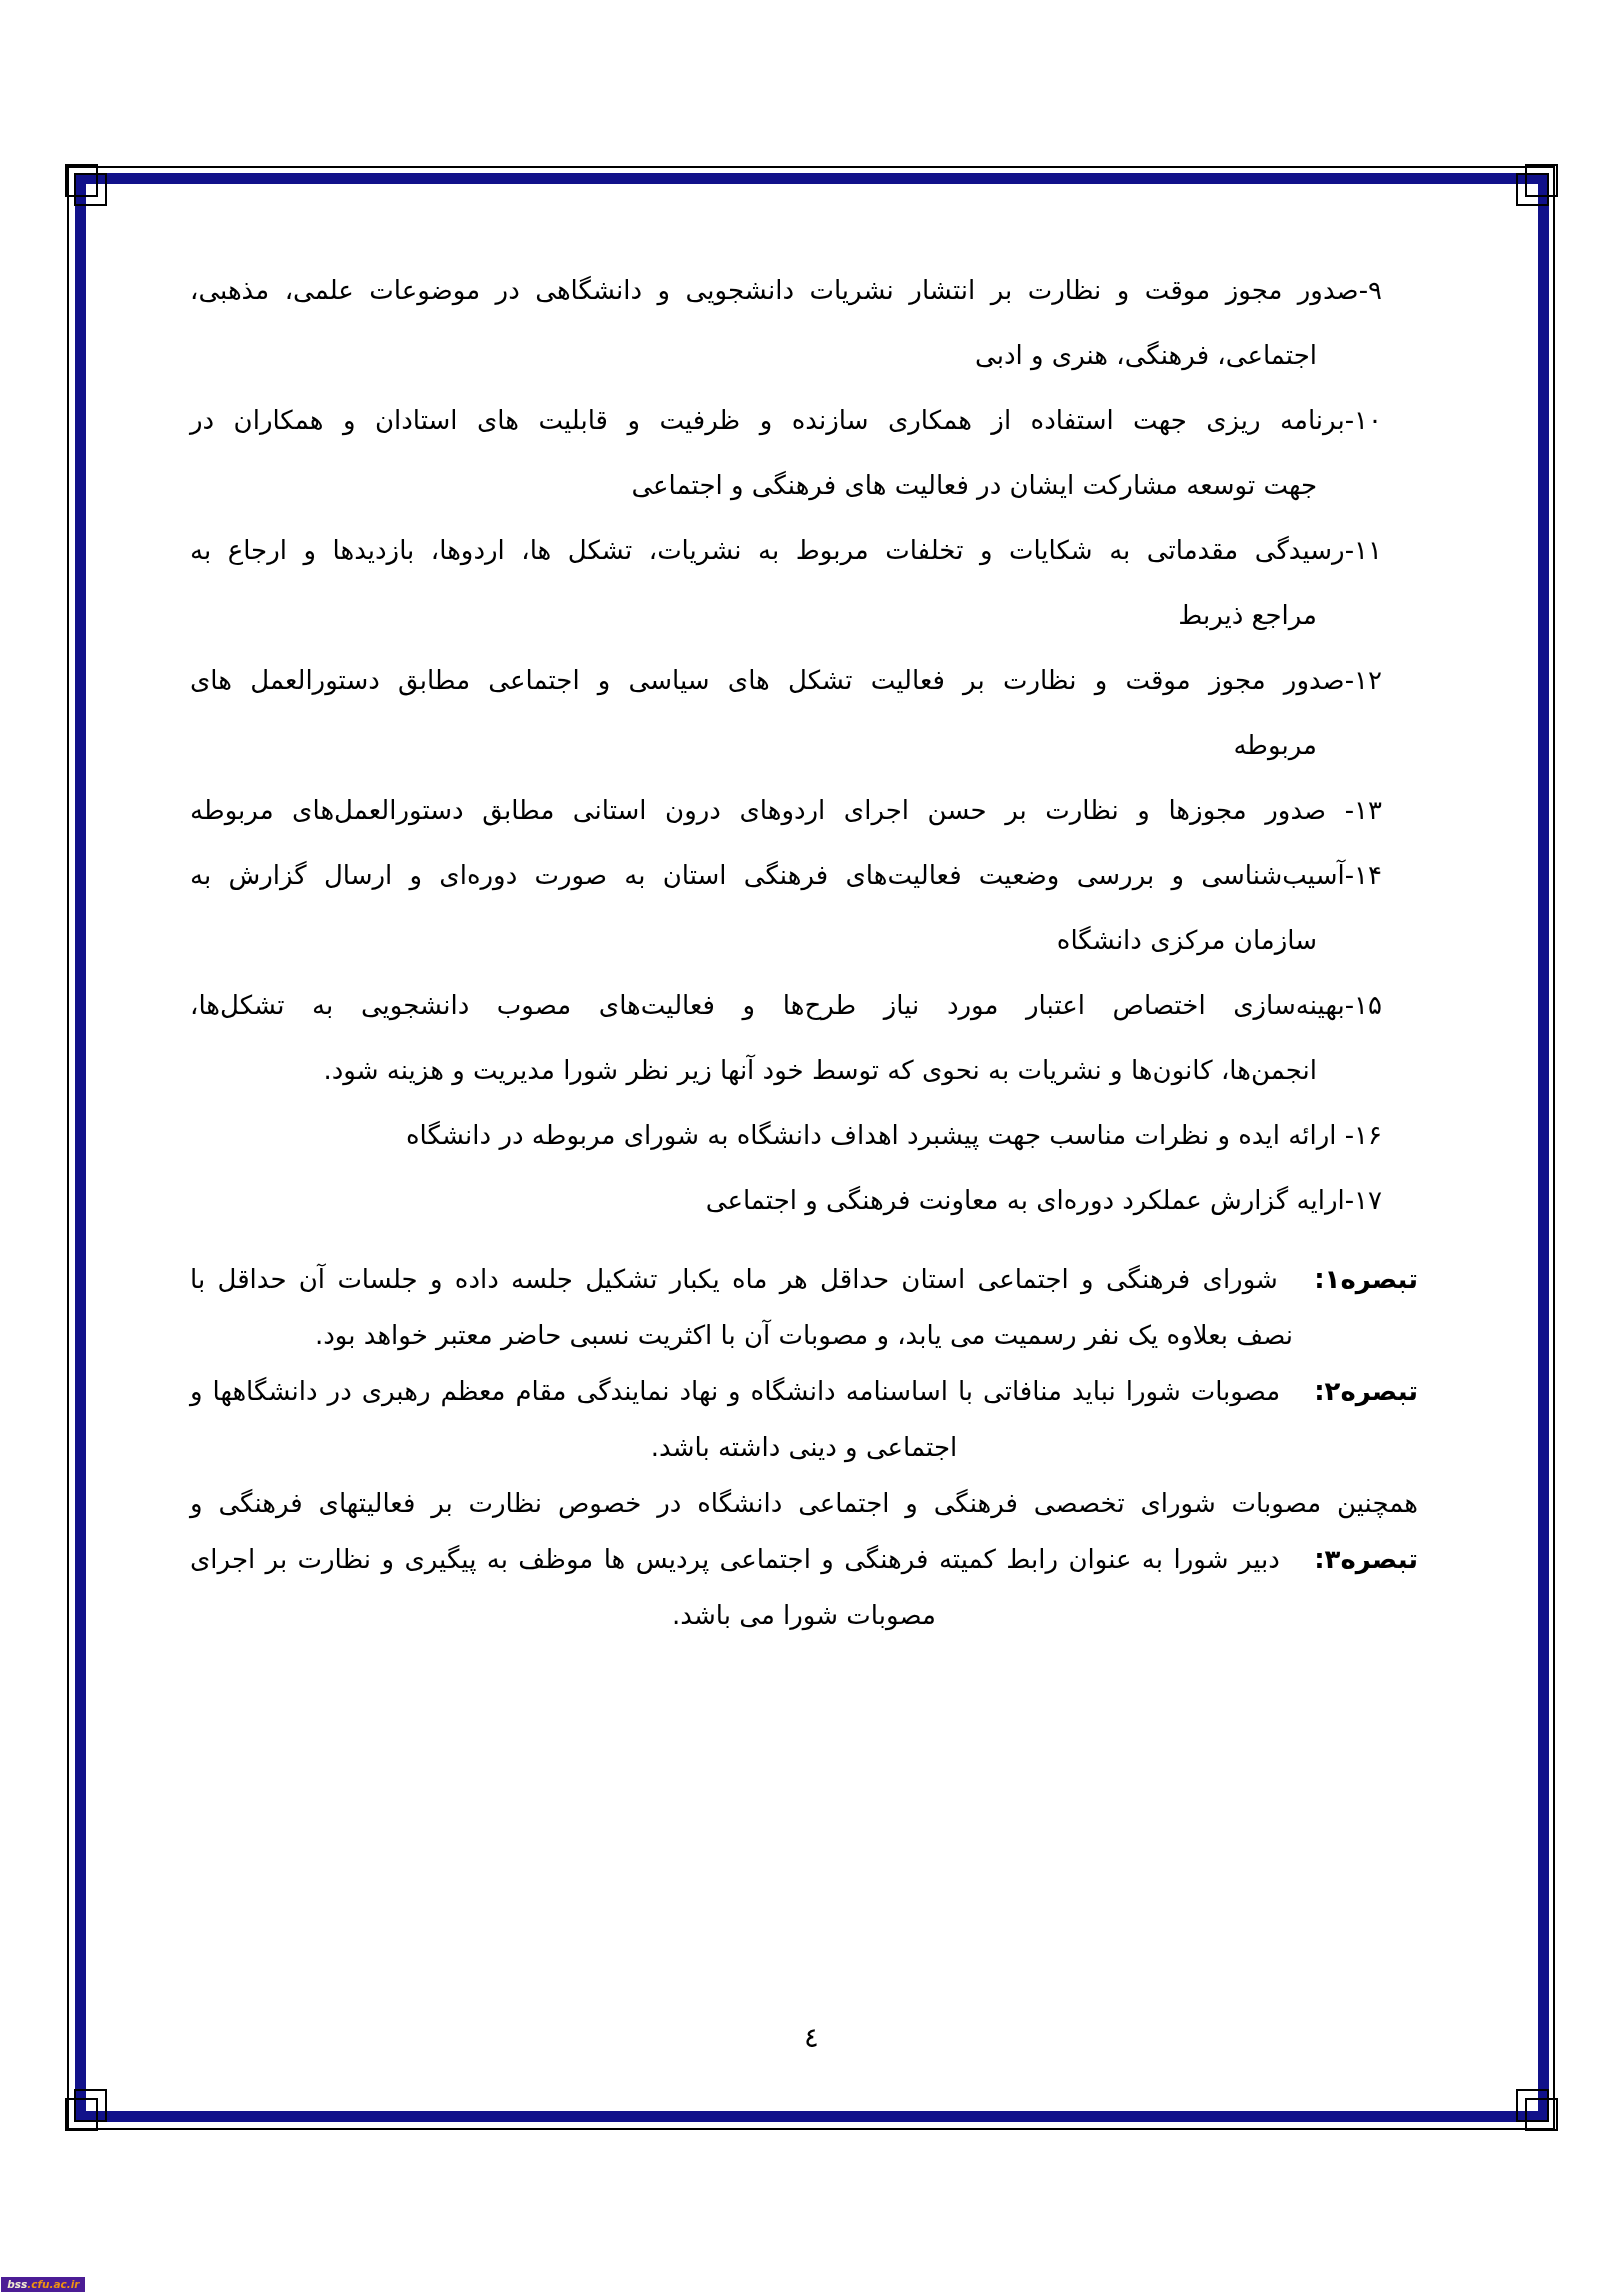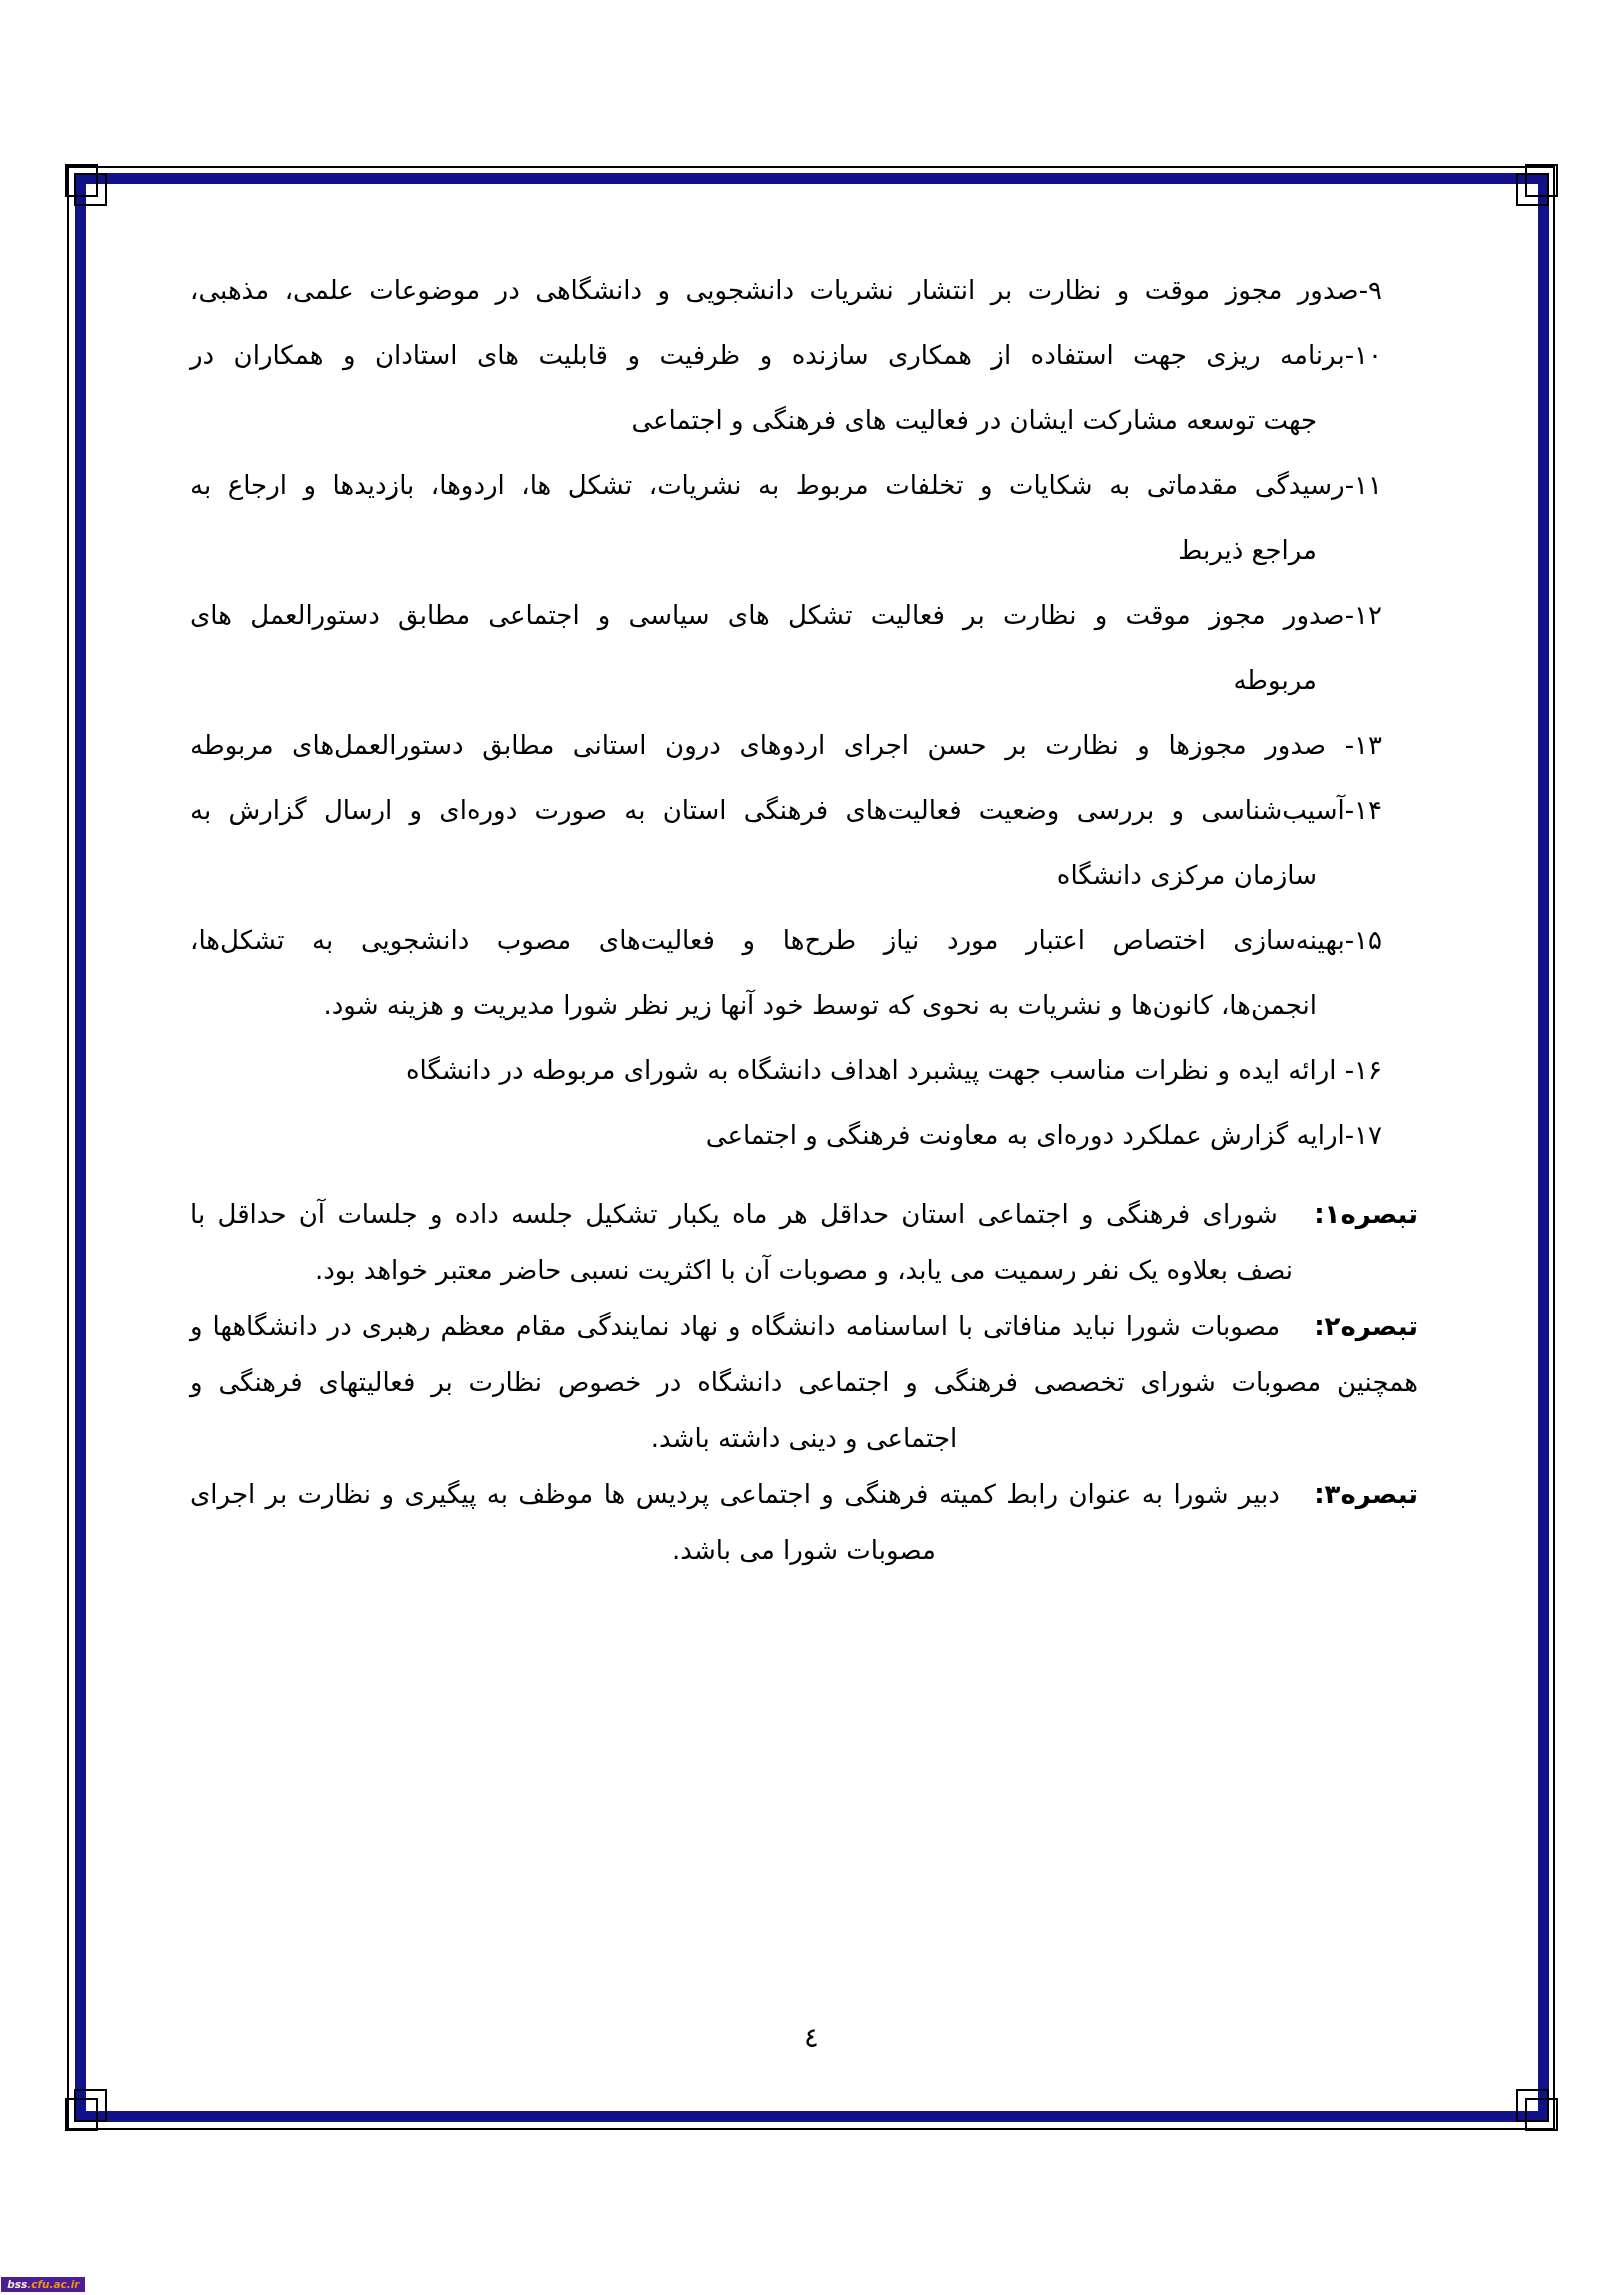--- a/index.html
+++ b/index.html
@@ -48,20 +48,21 @@
   <div class="csq" style="right:74px;top:173px;"></div>
   <div class="csq" style="left:65px;top:2098px;"></div>
   <div class="csq" style="left:74px;top:2089px;"></div>
   <div class="csq" style="right:65px;top:2098px;"></div>
   <div class="csq" style="right:74px;top:2089px;"></div>
 
   <div class="textbody">
 
     <div class="t-items">
       <div class="ln j fl">۹-صدور مجوز موقت و نظارت بر انتشار نشریات دانشجویی و دانشگاهی در موضوعات علمی، مذهبی،</div>
+      <div class="ln cl">اجتماعی، فرهنگی، هنری و ادبی</div>
       <div class="ln j fl">۱۰-برنامه ریزی جهت استفاده از همکاری سازنده و ظرفیت و قابلیت های استادان و همکاران در</div>
       <div class="ln cl">جهت توسعه مشارکت ایشان در فعالیت های فرهنگی و اجتماعی</div>
       <div class="ln j fl">۱۱-رسیدگی مقدماتی به شکایات و تخلفات مربوط به نشریات، تشکل ها، اردوها، بازدیدها و ارجاع به</div>
       <div class="ln cl">مراجع ذیربط</div>
       <div class="ln j fl">۱۲-صدور مجوز موقت و نظارت بر فعالیت تشکل های سیاسی و اجتماعی مطابق دستورالعمل های</div>
       <div class="ln cl">مربوطه</div>
       <div class="ln j fl">۱۳- صدور مجوزها و نظارت بر حسن اجرای اردوهای درون استانی مطابق دستورالعمل‌های مربوطه</div>
       <div class="ln j fl">۱۴-آسیب‌شناسی و بررسی وضعیت فعالیت‌های فرهنگی استان به صورت دوره‌ای و ارسال گزارش به</div>
       <div class="ln cl">سازمان مرکزی دانشگاه</div>
       <div class="ln j fl">۱۵-بهینه‌سازی اختصاص اعتبار مورد نیاز طرح‌ها و فعالیت‌های مصوب دانشجویی به تشکل‌ها،</div>
@@ -73,22 +74,22 @@
     <div class="t-notes">
       <div class="ln j">
         <span class="lead">تبصره۱:</span>
         <span>شورای فرهنگی و اجتماعی استان حداقل هر ماه یکبار تشکیل جلسه داده و جلسات آن حداقل با</span>
       </div>
       <div class="ln">نصف بعلاوه یک نفر رسمیت می یابد، و مصوبات آن با اکثریت نسبی حاضر معتبر خواهد بود.</div>
       <div class="ln j">
         <span class="lead">تبصره۲:</span>
         <span>مصوبات شورا نباید منافاتی با اساسنامه دانشگاه و نهاد نمایندگی مقام معظم رهبری در دانشگاهها و</span>
       </div>
+      <div class="ln">اجتماعی و دینی داشته باشد.</div>
       <div class="ln j">همچنین مصوبات شورای تخصصی فرهنگی و اجتماعی دانشگاه در خصوص نظارت بر فعالیتهای فرهنگی و</div>
-      <div class="ln">اجتماعی و دینی داشته باشد.</div>
       <div class="ln j">
         <span class="lead">تبصره۳:</span>
         <span>دبیر شورا به عنوان رابط کمیته فرهنگی و اجتماعی پردیس ها موظف به پیگیری و نظارت بر اجرای</span>
       </div>
       <div class="ln">مصوبات شورا می باشد.</div>
     </div>
 
   </div>
 
   <div class="pagenum">٤</div>

